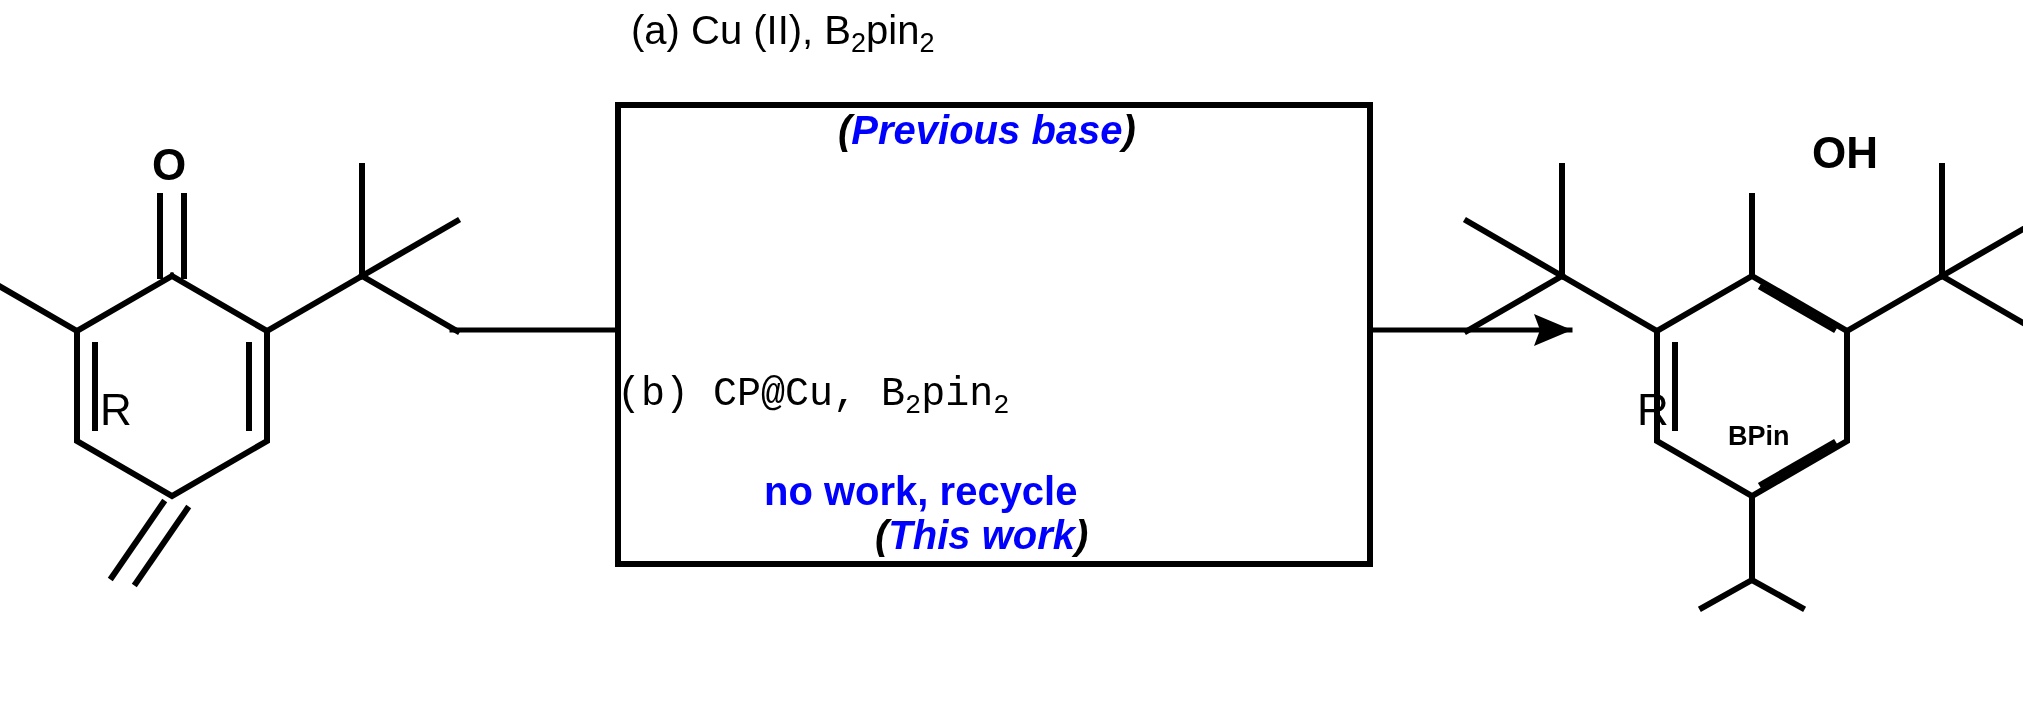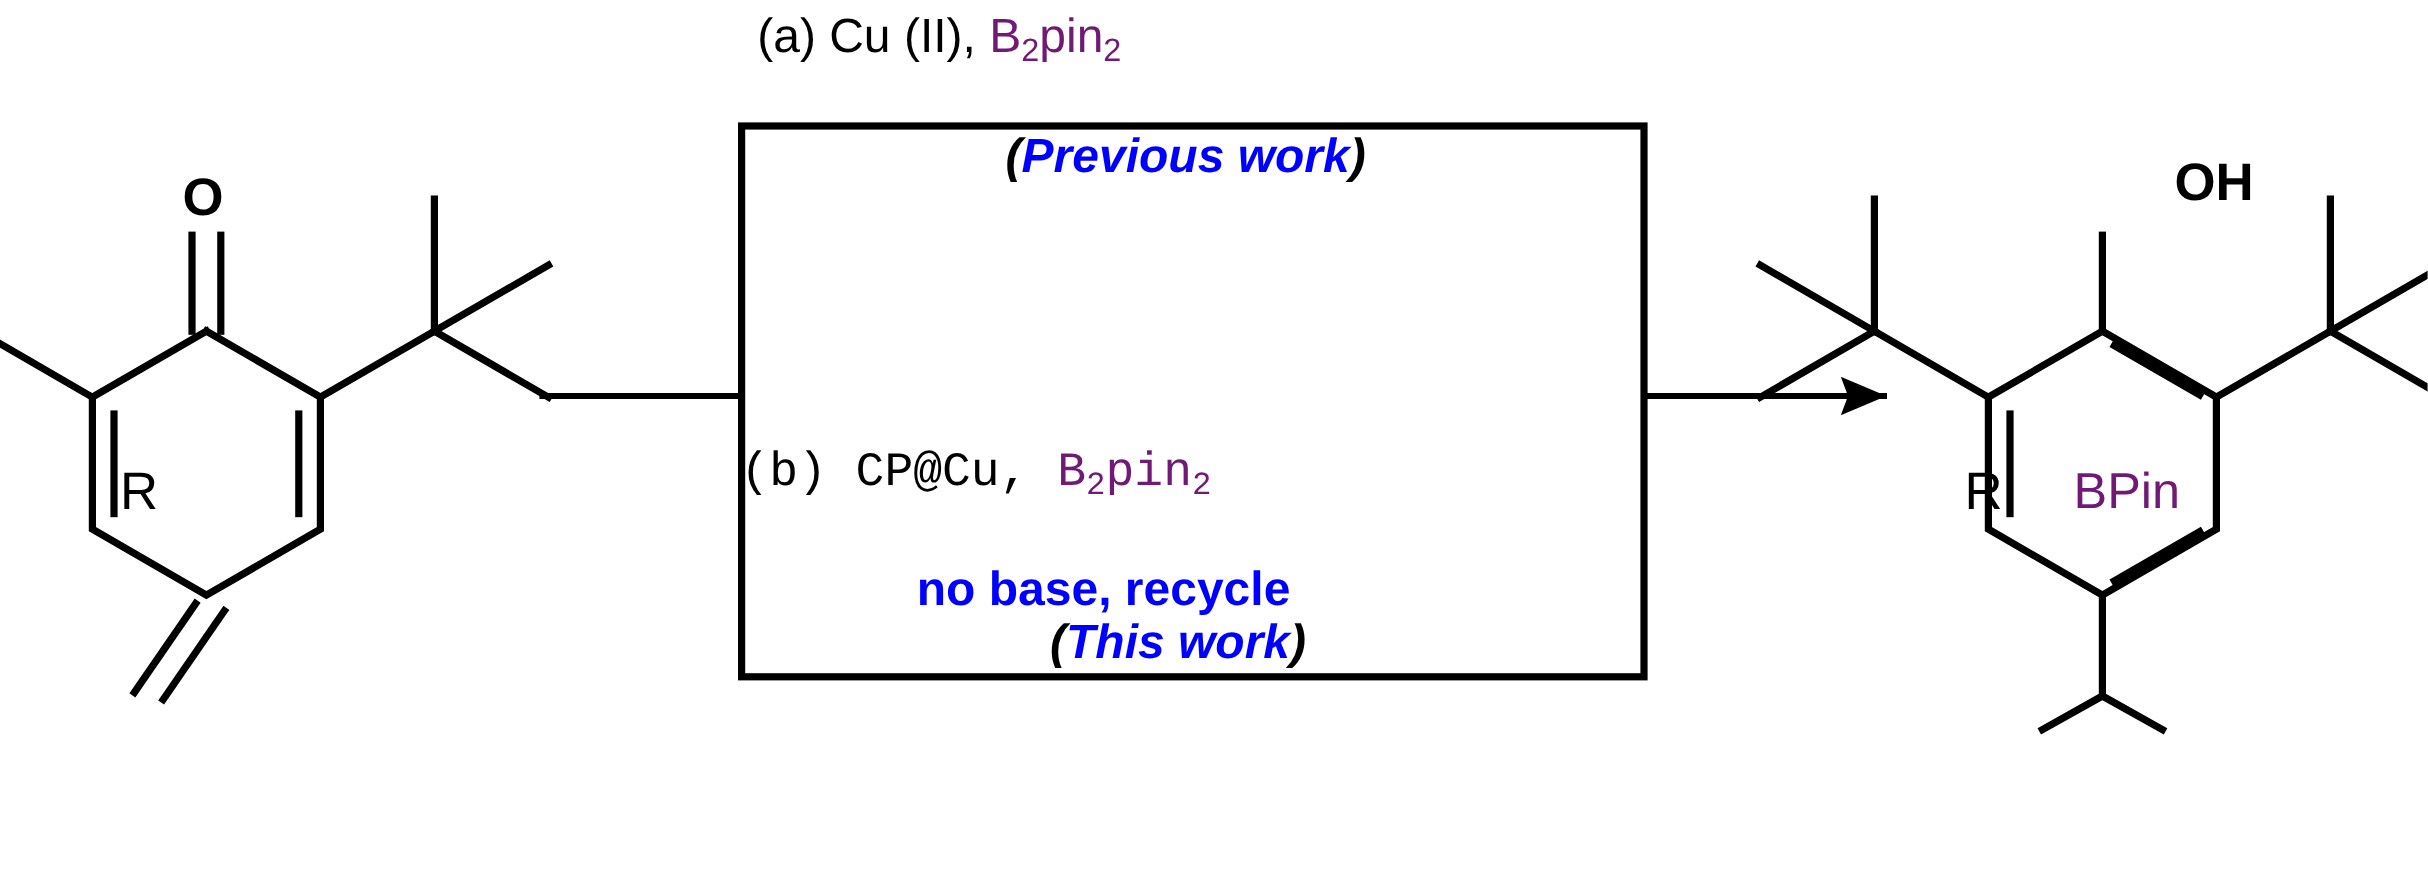--- a/index.html
+++ b/index.html
@@ -3,30 +3,30 @@
 <meta charset="utf-8">
 <style>
   html,body{margin:0;padding:0;background:#ffffff;}
   body{width:2023px;height:728px;position:relative;overflow:hidden;
        font-family:"Liberation Sans",sans-serif;color:#000;}
   .layer{position:absolute;left:0;top:0;width:2023px;height:728px;}
   svg.layer{pointer-events:none;}
 
   .txt{position:absolute;white-space:nowrap;}
   .blk{color:#000000;}
-  .red{color:#701a75;}
+  .red{color:#000000;margin-top:36px;}
   .blu{color:#0000ff;}
 
   .lbl-cond{font-size:40px;letter-spacing:0px;}
   .lbl-cond .sub{font-size:27px;vertical-align:-0.28em;}
   .lbl-work{font-size:40px;font-style:italic;font-weight:bold;}
   .lbl-bold{font-size:40px;font-weight:bold;}
   .atom{font-size:44px;font-weight:bold;}
   .atom-r{font-size:44px;}
-  .atom-bpin{font-size:42px;font-weight:normal;}
+  .atom-bpin{font-size:27px;font-weight:bold;}
 
   #cond-a{left:631px;top:8px;}
   #prev-work{left:838px;top:108px;}
   #cond-b{left:617px;top:372px;font-family:Liberation Mono, monospace;}
   #no-base{left:764px;top:469px;}
   #this-work{left:875px;top:513px;text-align:center;}
 
   #o-label{left:152px;top:140px;}
   #r-label-left{left:100px;top:385px;}
   #oh-label{left:1812px;top:128px;}
@@ -105,25 +105,25 @@
       <line x1="1942" y1="276" x2="2037" y2="331"></line>
 
       <line x1="1752" y1="580" x2="1702" y2="608"></line>
       <line x1="1752" y1="580" x2="1802" y2="608"></line>
     </g>
   </g>
 </svg>
 
 <div class="txt lbl-cond blk" id="cond-a"><span>(a) Cu (II), </span><span class="red"><span>B</span><span class="sub">2</span><span>pin</span><span class="sub">2</span></span></div>
 
-<div class="txt lbl-work" id="prev-work"><span class="blk">(</span><span class="blu">Previous work</span><span class="blk">)</span></div>
+<div class="txt lbl-work" id="prev-work"><span class="blk">(</span><span class="blu">Previous base</span><span class="blk">)</span></div>
 
 <div class="txt lbl-cond blk" id="cond-b"><span>(b) CP@Cu, </span><span class="red"><span>B</span><span class="sub">2</span><span>pin</span><span class="sub">2</span></span></div>
 
-<div class="txt lbl-bold blu" id="no-base">no base, recycle</div>
+<div class="txt lbl-bold blu" id="no-base">no work, recycle</div>
 
 <div class="txt lbl-work" id="this-work"><span class="blk">(</span><span class="blu">This work</span><span class="blk">)</span></div>
 
 <div class="txt atom blk" id="o-label">O</div>
 
 <div class="txt atom-r blk" id="r-label-left">R</div>
 
 <div class="txt atom blk" id="oh-label">OH</div>
 
 <div class="txt atom-r blk" id="r-label-right">R</div>

